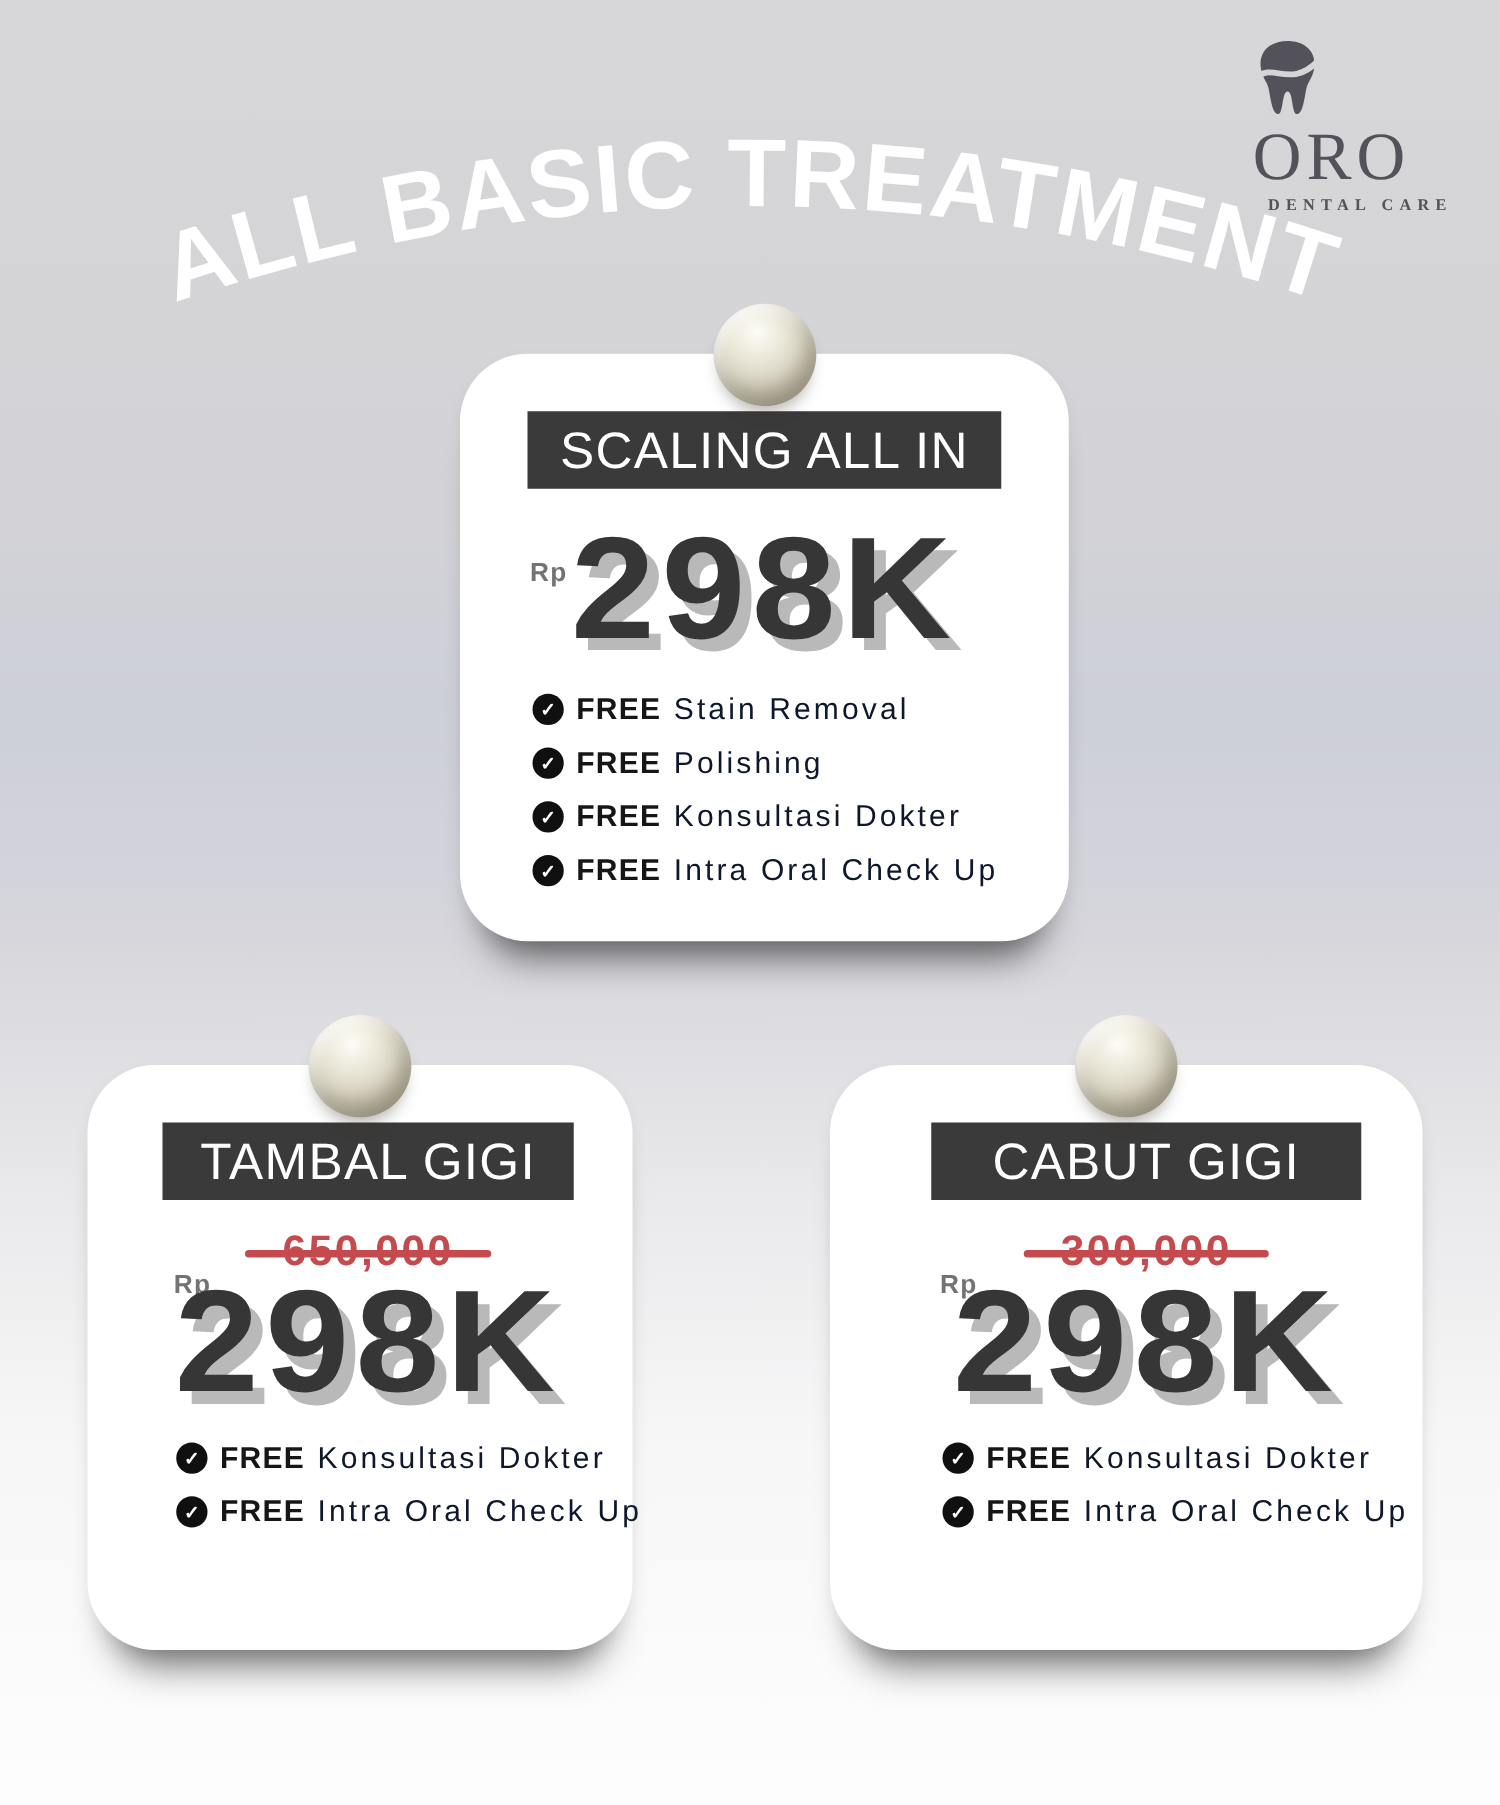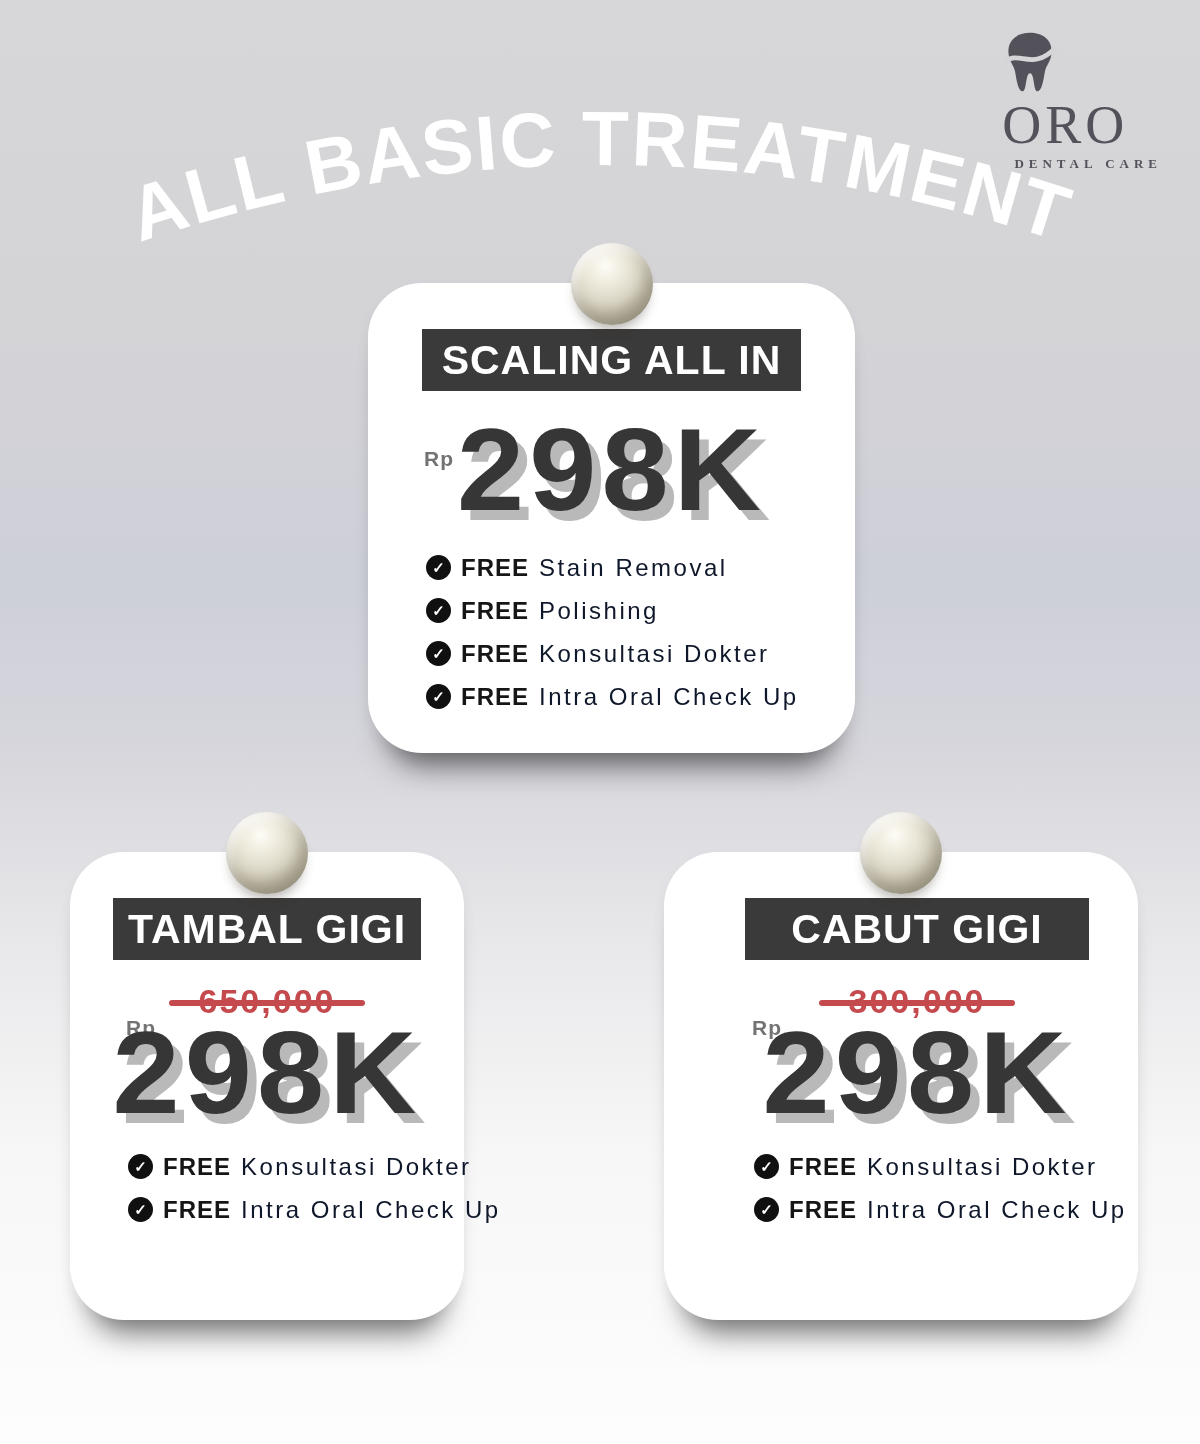--- a/index.html
+++ b/index.html
@@ -30,39 +30,39 @@
   .arch { position:absolute; top:0; left:0; width:1200px; height:300px; }
   .arch text { fill:#ffffff; font-family:"Liberation Sans", sans-serif; font-weight:700; }
 
   
   .card {
     position:absolute; background:#ffffff; border-radius:54px;
     box-shadow:0 34px 30px -22px rgba(0,0,0,0.55), 0 6px 14px rgba(0,0,0,0.05);
     display:flex; flex-direction:column; align-items:center;
   }
   .card-1 { left:368px; top:283px;  width:487px; height:470px; }
-  .card-2 { left:70px;  top:852px;  width:394px; height:468px; }
+  .card-2 { left:70px;  top:852px;  width:436px; height:468px;padding-left:13px; }
   .card-3 { left:664px; top:852px;  width:474px; height:468px;padding-left:32px; }
 
   .pearl {
     position:absolute; top:-40px; left:50%; transform:translateX(-50%);
     width:82px; height:82px; border-radius:50%;
     background:radial-gradient(circle at 42% 28%,
       #fdfcf6 0%, #efecdf 22%, #dcd7c6 48%, #bdb7a3 76%, #97907c 96%);
     box-shadow:inset -6px -10px 16px rgba(96,90,72,.40),
                inset 4px 6px 10px rgba(255,255,255,.75),
                0 10px 12px -5px rgba(50,45,35,.35);
   }
 
   .card-title-bar {
     margin-top:46px; width:78%; height:62px; background:#3b3a3a;
     display:flex; align-items:center; justify-content:center;
   }
   .card-title {
-    color:#ffffff; font-weight:700; font-size:41px; letter-spacing:1px; white-space:nowrap;
+    color:#ffffff; font-weight:400; font-size:41px; letter-spacing:1px; white-space:nowrap;
   }
 
   .price-block { position:relative; width:100%; text-align:center; margin-top:24px; }
   .currency {
     position:absolute; left:56px; top:32px;
     font-weight:700; font-size:21px; color:#737373; letter-spacing:1px;
   }
   .old-price {
     display:inline-block; position:relative;
     color:#c44a4e; font-weight:700; font-size:34px; letter-spacing:2px; line-height:1;

